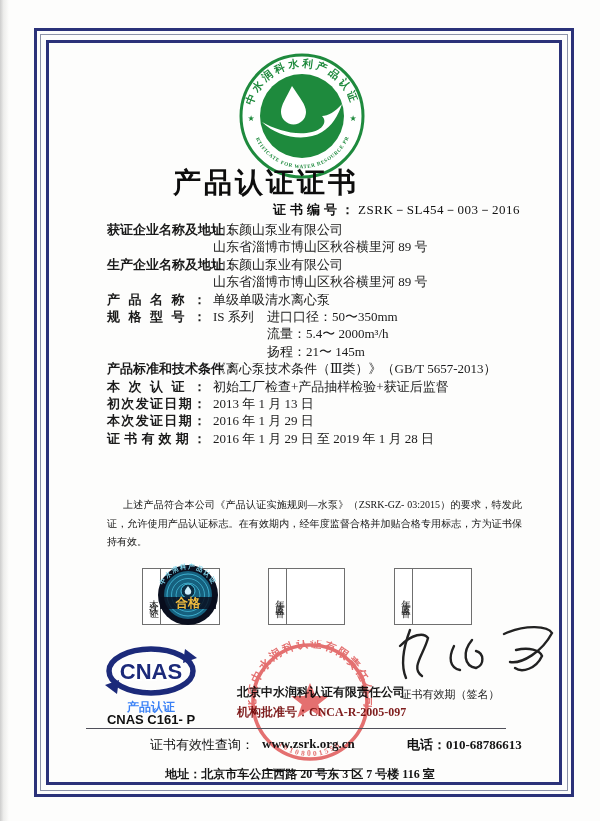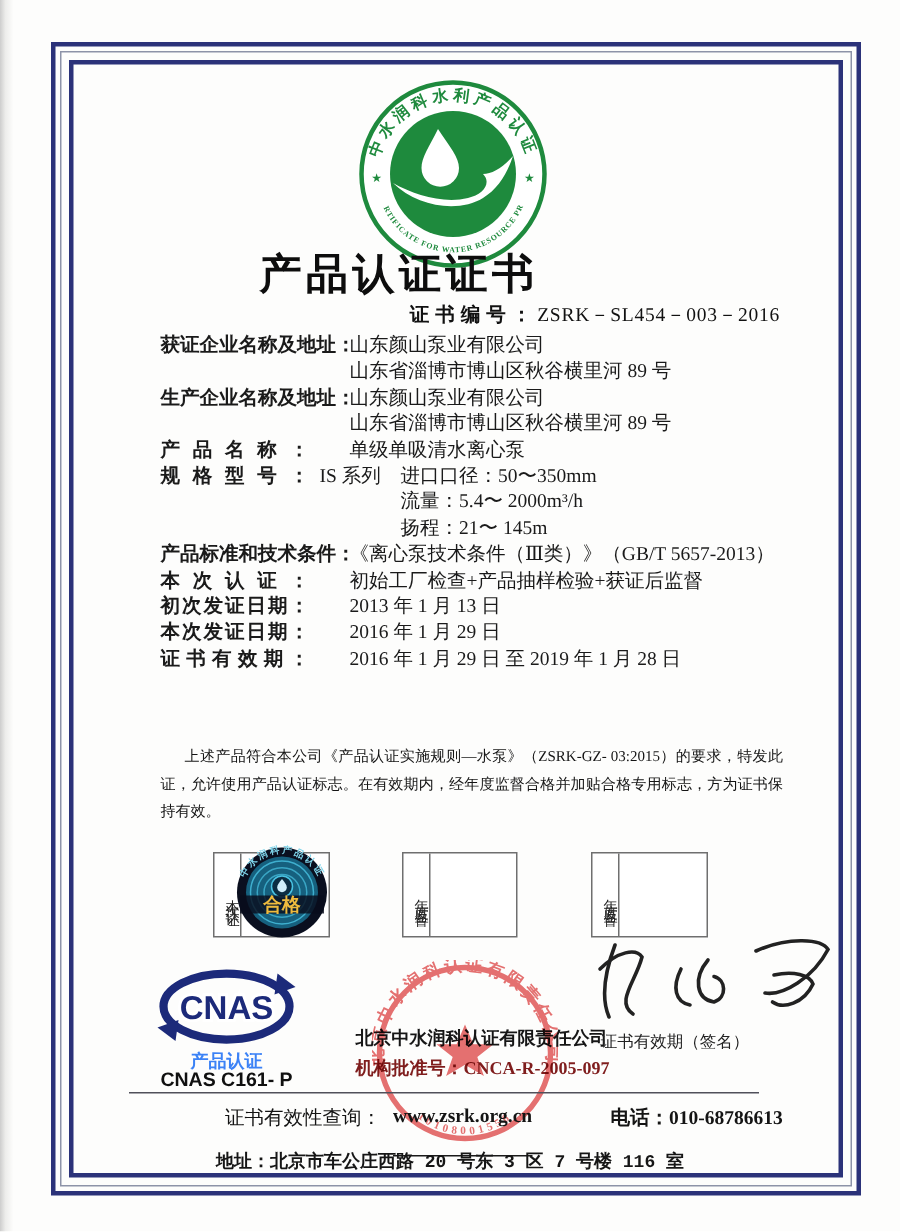--- a/index.html
+++ b/index.html
@@ -32,21 +32,21 @@
 
   .certno{left:0;top:201px;width:520px;text-align:right;font-size:13px;color:#111;}
   .certno .lab{letter-spacing:4px;font-weight:600;}
   .certno .val{letter-spacing:.5px;}
 
   
   .fields{left:107px;top:221px;width:418px;font-size:13px;line-height:17.4px;}
   .frow{white-space:nowrap;}
   .flabel{display:inline-block;width:99px;text-align:justify;text-align-last:justify;
     font-weight:600;vertical-align:bottom;}
-  .fval{margin-left:7px;padding-left:20px;}
+  .fval{margin-left:7px;}
   .w54{display:inline-block;width:54px;margin-left:7px;}
   .fval2{margin-left:0;}
 
   .statement{left:107px;top:456px;width:415px;font-size:10px;line-height:18.5px;
     text-align:justify;text-indent:1.6em;color:#141414;margin-top:40px;}
 
   
   .sealbox{top:568px;height:55px;border:1px solid #6f6f6f;background:#fff;}
   .sealbox .vlab{position:absolute;left:0;top:0;bottom:0;width:17px;border-right:1px solid #6f6f6f;
     writing-mode:vertical-rl;text-orientation:upright;font-size:9.5px;letter-spacing:3px;
@@ -70,21 +70,21 @@
 
   .stamp{left:248px;top:640px;width:124px;height:124px;mix-blend-mode:multiply;opacity:.88;}
 
   .rule{left:86px;top:728px;width:420px;height:1px;background:#50505a;}
 
   .qline{top:736px;font-size:13px;color:#141414;}
   .q-label{left:150px;}
   .q-site{left:262px;font-weight:bold;border-bottom:1.5px solid #1a1a1a;padding-bottom:18px;}
   .q-phone{left:407px;font-weight:600;}
 
-  .addr{left:0;top:766px;width:600px;text-align:center;font-size:12px;font-weight:600;color:#161616;font-family:Liberation Mono, monospace;}
+  .addr{left:0;top:766px;width:600px;text-align:center;font-size:12px;font-weight:600;color:#161616;}
 </style>
 </head>
 <body>
 
 <div class="page">
   <div class="paper-edge"></div>
   <div class="frame frame-outer"></div>
   <div class="frame frame-mid"></div>
   <div class="frame frame-inner"></div>
 

